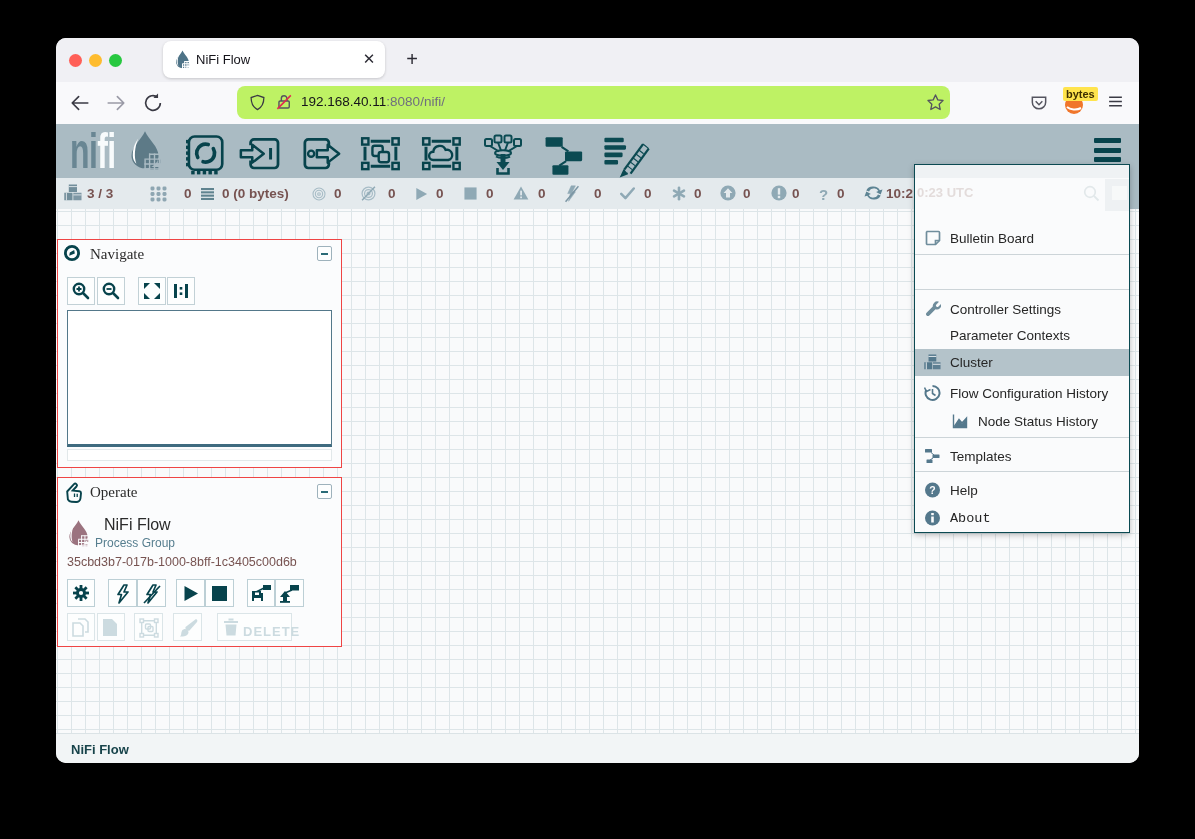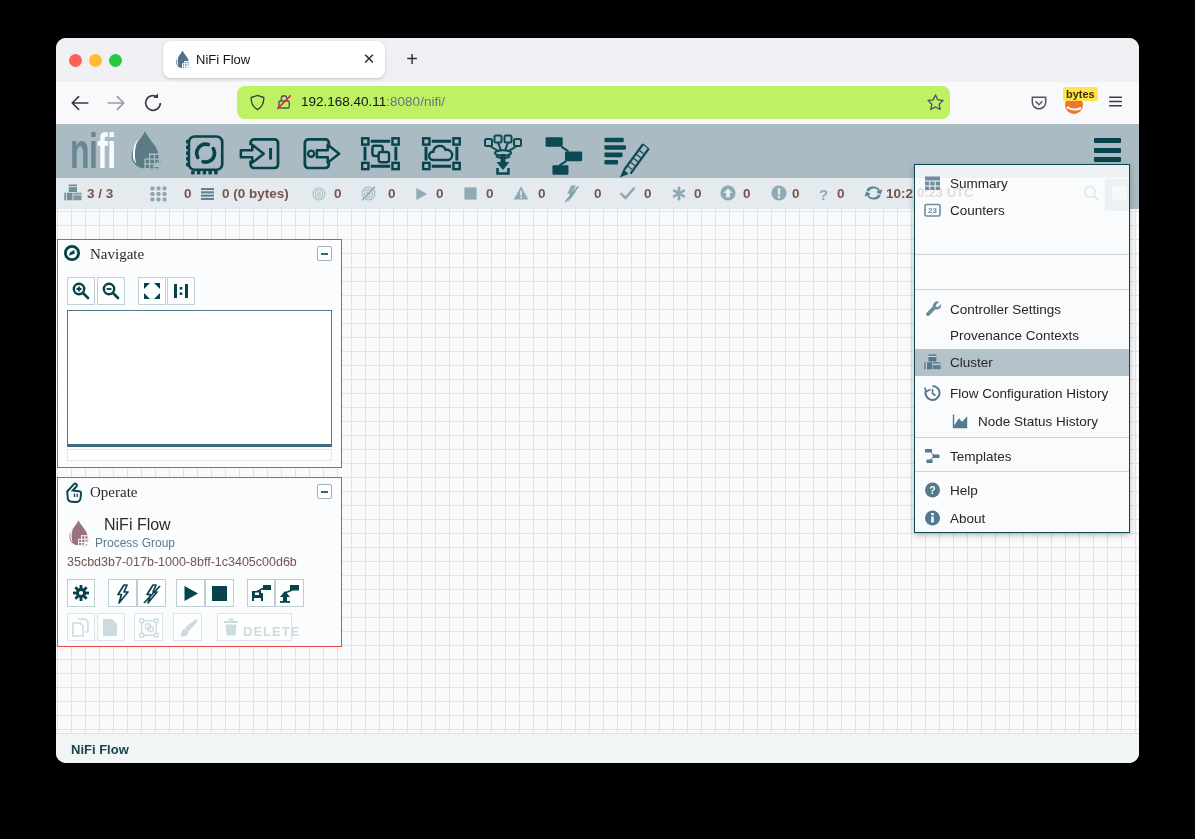--- a/index.html
+++ b/index.html
@@ -517,51 +517,37 @@
   <div id="menu" class="abs">
     <div class="abs" style="left:0; top:0; width:214px; height:13px; background:#eff2f4;"></div>
     <b class="abs" style="left:2px; top:20px; color:#e3dcdb; font-size:13px;">0:23 UTC</b>
     <svg class="abs" style="left:168px; top:20px;" width="17" height="17" viewBox="0 0 17 17">
         <circle cx="7" cy="7" r="5.3" fill="none" stroke="#e2e8ea" stroke-width="1.7"></circle>
         <path d="M11,11 L15.5,15.5" stroke="#e2e8ea" stroke-width="1.8"></path>
       </svg>
     <div class="abs" style="left:190px; top:14px; width:24px; height:32px; background:#eef1f3;"></div>
     <div class="abs" style="left:197px; top:21px; width:15px; height:14px; background:#f7f9f9;"></div>
     <div id="mhl"></div>
-    <div class="mi" style="top:4px;">
+    <div class="mi" style="top:59.5px;">
       <svg class="ic" viewBox="0 0 17 17">
-          <g fill="#6f8d9c">
-            <rect x="1" y="2" width="15" height="4"></rect>
-            <rect x="1" y="7" width="4.3" height="4"></rect>
-            <rect x="6.3" y="7" width="4.3" height="4"></rect>
-            <rect x="11.6" y="7" width="4.4" height="4"></rect>
-            <rect x="1" y="12" width="4.3" height="3.5"></rect>
-            <rect x="6.3" y="12" width="4.3" height="3.5"></rect>
-            <rect x="11.6" y="12" width="4.4" height="3.5"></rect>
-          </g>
-        </svg>
-      <span class="tx">Summary</span>
-    </div>
-    <div class="mi" style="top:31.5px;">
-      <svg class="ic" viewBox="0 0 17 17">
-          <rect x="1" y="3" width="15" height="11.5" rx="1.5" fill="none" stroke="#6f8d9c" stroke-width="1.6"></rect>
-          <text x="8.5" y="11.7" font-size="8" font-weight="bold" fill="#6f8d9c" text-anchor="middle" font-family="Liberation Sans">23</text>
-        </svg>
-      <span class="tx">Counters</span>
+          <path d="M2.5,2 h12 a1,1 0 0 1 1,1 v8 l-4,4 h-8 a1,1 0 0 1 -1,-1 v-11 a1,1 0 0 1 1,-1 Z" fill="none" stroke="#6f8d9c" stroke-width="1.7"></path>
+          <path d="M11.5,15 v-4 h4" fill="none" stroke="#6f8d9c" stroke-width="1.7"></path>
+        </svg>
+      <span class="tx">Bulletin Board</span>
     </div>
     <div class="mdiv" style="top:89px;"></div>
     <div class="mdiv" style="top:124px;"></div>
     <div class="mi" style="top:130px;">
       <svg class="ic" viewBox="0 0 17 17">
           <path d="M10.2,2.2 a4.3,4.3 0 0 1 4.8,-0.9 l-2.6,2.6 a1.5,1.5 0 0 0 0,2.1 a1.5,1.5 0 0 0 2.1,0 l2.6,-2.6 a4.3,4.3 0 0 1 -5.6,5.3 l-6.2,6.2 a1.9,1.9 0 0 1 -2.7,-2.7 l6.2,-6.2 a4.3,4.3 0 0 1 1.4,-3.8 Z" fill="#6f8d9c"></path>
         </svg>
       <span class="tx">Controller Settings</span>
     </div>
     <div class="mi" style="top:156.5px;">
-      <span class="tx">Provenance Contexts</span>
+      <span class="tx">Parameter Contexts</span>
     </div>
     <div class="mi" style="top:183.5px;">
       <svg class="ic" viewBox="0 0 18 17">
         <g fill="#54788c">
           <path d="M4.8,0.5 h8.2 v7.5 h-8.2 z"></path>
           <path d="M0.3,8.8 h8.2 v7.5 h-8.2 z"></path>
           <path d="M9.3,8.8 h8.2 v7.5 h-8.2 z" opacity="0.9"></path>
         </g>
         <g stroke="#fafbfc" stroke-width="0.9" fill="none">
             <path d="M4.8,2.6 h8.2 M2.4,8.8 v7.5 M9.3,10.9 h8.2"></path>
@@ -597,21 +583,21 @@
       <span class="tx">Templates</span>
     </div>
     <div class="mdiv" style="top:306px;"></div>
     <div class="mi" style="top:311.5px;">
       <svg class="ic" viewBox="0 0 17 17">
           <circle cx="8.5" cy="8.5" r="7.5" fill="#54788c"></circle>
           <text x="8.5" y="12.2" font-size="10.5" font-weight="bold" fill="#fbfcfd" text-anchor="middle" font-family="Liberation Sans">?</text>
         </svg>
       <span class="tx">Help</span>
     </div>
-    <div class="mi" style="top:339px;">
+    <div class="mi" style="top:339px;font-family:Liberation Mono, monospace;">
       <svg class="ic" viewBox="0 0 17 17">
           <circle cx="8.5" cy="8.5" r="7.5" fill="#54788c"></circle>
           <rect x="7.2" y="7" width="2.6" height="6" fill="#fbfcfd"></rect>
           <rect x="7.2" y="3.5" width="2.6" height="2.2" fill="#fbfcfd"></rect>
         </svg>
       <span class="tx">About</span>
     </div>
   </div>
 </div>
 

